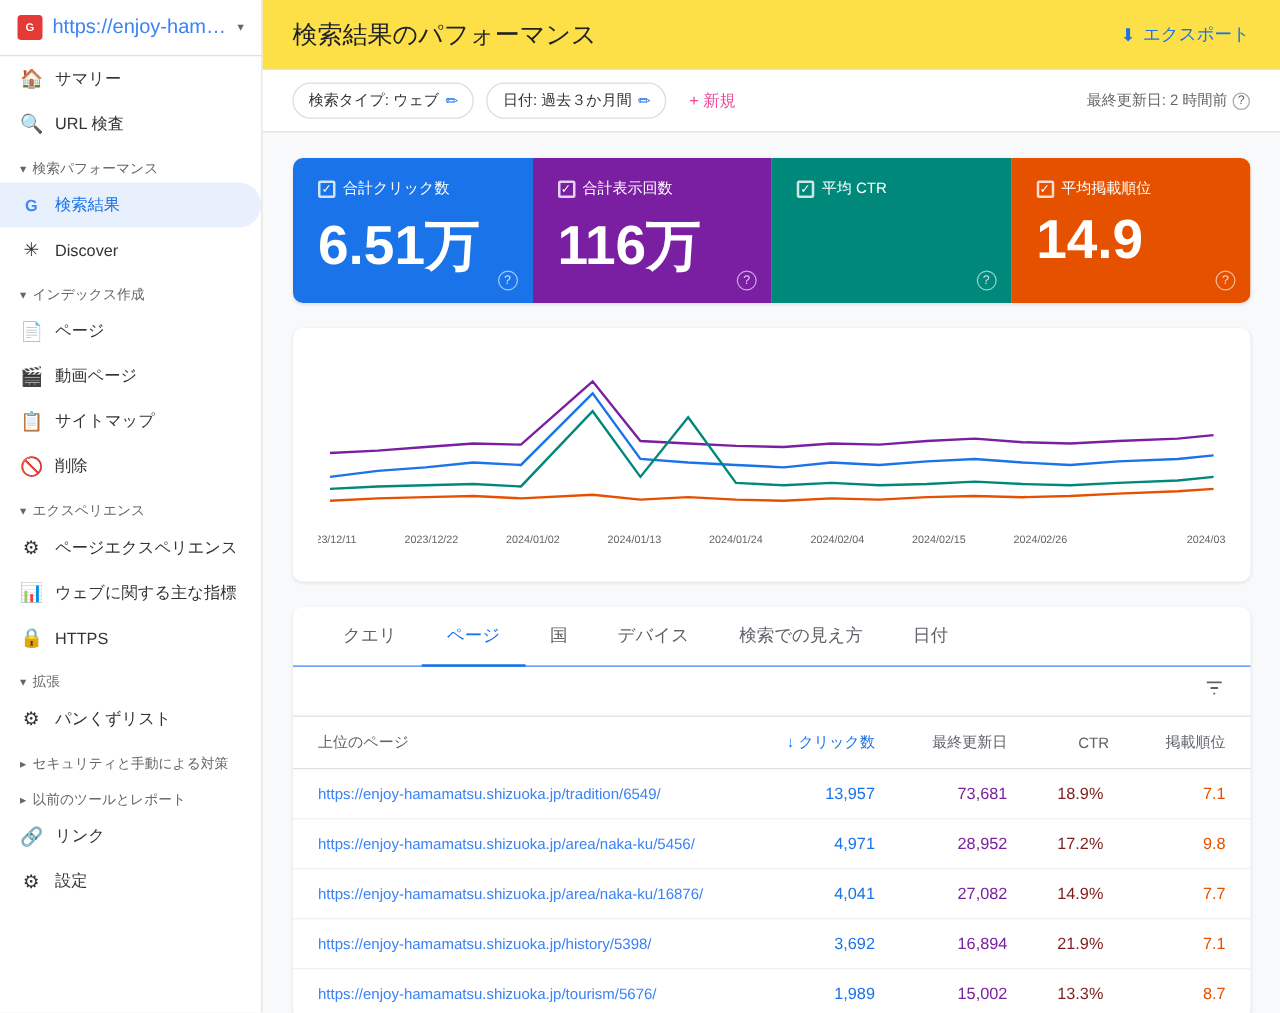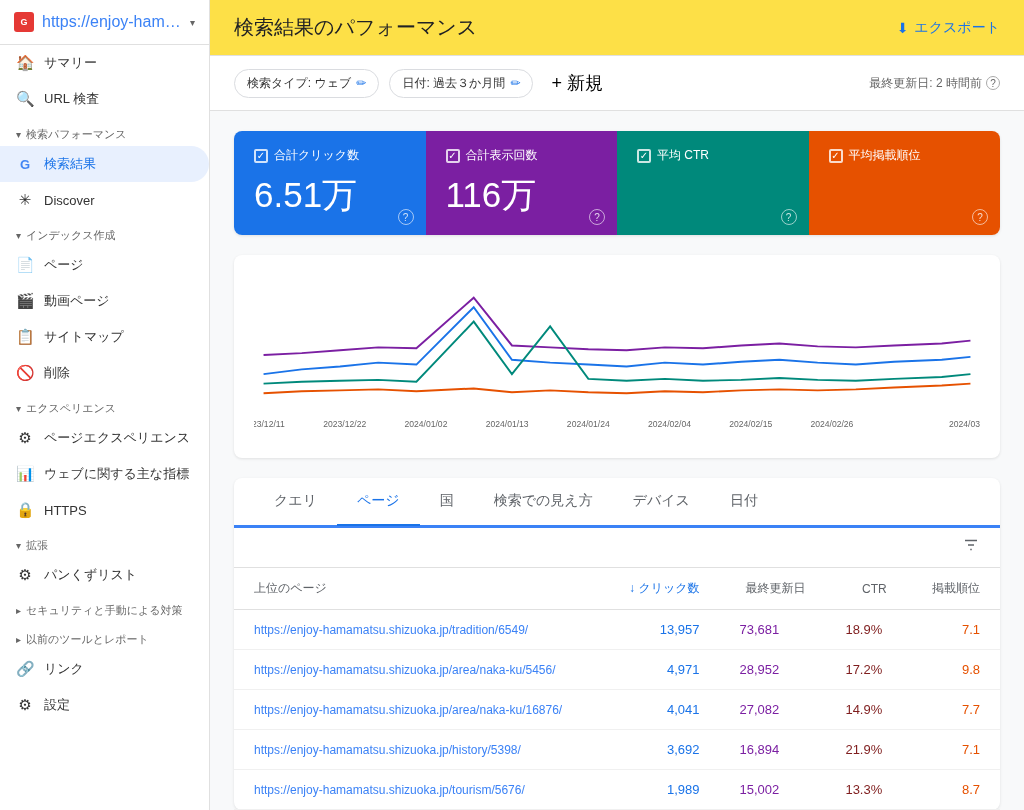--- a/index.html
+++ b/index.html
@@ -79,21 +79,21 @@
     }
     .filter-chip {
       display: flex; align-items: center; gap: 5px;
       border: 1px solid #dadce0; border-radius: 16px;
       padding: 5px 12px; font-size: 12px; color: #333; cursor: pointer;
       background: #fff;
     }
     .filter-chip .edit-icon { color: #1a73e8; font-size: 12px; }
     .new-btn {
       display: flex; align-items: center; gap: 4px;
-      color: #000000; font-size: 18px; cursor: pointer; padding: 5px 8px; text-align: center;
+      color: #ec4899; font-size: 13px; cursor: pointer; padding: 5px 8px; text-align: center;
     }
     .last-updated {
       margin-left: auto; color: #666; font-size: 12px;
       display: flex; align-items: center; gap: 4px;
     }
 
     
     #content {
       flex: 1; overflow-y: auto; padding: 20px 24px;
       background: #f8f9fa;
@@ -112,40 +112,40 @@
     .metric-card.ctr { background: #00897b; }
     .metric-card.position { background: #e65100; }
     .metric-card-label {
       font-size: 12px; margin-bottom: 8px; display: flex; align-items: center; gap: 6px;
     }
     .metric-card-label .checkbox {
       width: 14px; height: 14px; border: 2px solid rgba(255,255,255,0.8);
       border-radius: 2px; display: inline-flex; align-items: center; justify-content: center;
       font-size: 10px;
     }
-    .metric-value { font-size: 35px; font-weight: 400; }
+    .metric-value { font-size: 44px; font-weight: 700; }
     .metric-help {
       position: absolute; bottom: 10px; right: 12px;
       width: 16px; height: 16px; border: 1px solid rgba(255,255,255,0.6);
       border-radius: 50%; display: flex; align-items: center; justify-content: center;
       font-size: 10px; color: rgba(255,255,255,0.8); cursor: pointer;
     }
 
     
     .chart-container {
       background: #fff; border-radius: 8px; padding: 20px;
       margin-bottom: 20px; box-shadow: 0 1px 3px rgba(0,0,0,0.1);
     }
 
     
     .tabs-section {
       background: #fff; border-radius: 8px; box-shadow: 0 1px 3px rgba(0,0,0,0.1);
     }
     .tabs-row {
-      display: flex; border-bottom: 3px solid #3b82f6; padding: 0 20px;
+      display: flex; border-bottom: 1px solid #3b82f6; padding: 0 20px;
     }
     .tab {
       padding: 14px 20px; font-size: 14px; color: #5f6368; cursor: pointer;
       border-bottom: 2px solid transparent; margin-bottom: -1px;
     }
     .tab.active { color: #1a73e8; border-bottom: 2px solid #1a73e8; font-weight: 500; }
 
     .filter-row {
       display: flex; justify-content: flex-end; padding: 8px 20px;
       border-bottom: 1px solid #e0e0e0;
@@ -159,21 +159,21 @@
       padding: 12px 20px; text-align: left; font-size: 12px;
       color: #5f6368; font-weight: 500; white-space: nowrap;
     }
     th.num { text-align: right; }
     th.sort-active { color: #1a73e8; }
     td {
       padding: 12px 20px; font-size: 13px; border-bottom: 1px solid #f0f0f0;
     }
     td.url { color: #3b82f6; font-size: 12px; }
     td.clicks-val { color: #1a73e8; text-align: right; }
-    td.impressions-val { color: #7b1fa2; }
+    td.impressions-val { color: #7b1fa2; text-align: right; }
     td.ctr-val { color: #7f1d1d; text-align: left; }
     td.position-val { color: #e65100; text-align: right; }
 
     
     .chart-svg { width: 100%; height: 160px; }
   </style>
 </head>
 <body>
 
 <nav id="sidebar">
@@ -323,20 +323,21 @@
           <span class="checkbox">✓</span>
           <span>平均 CTR</span>
         </div>
         <div class="metric-help">?</div>
       </div>
       <div class="metric-card position">
         <div class="metric-card-label">
           <span class="checkbox">✓</span>
           <span>平均掲載順位</span>
         </div>
+        <div class="metric-value">14.9</div>
         <div class="metric-help">?</div>
       </div>
     </div>
 
     <div class="chart-container">
       <svg class="chart-svg" viewBox="0 0 760 160">
 
         <polyline fill="none" stroke="#1a73e8" stroke-width="2" points="10,100 50,95 90,92 130,88 170,90 230,30 270,85 310,88 350,90 390,92 430,88 470,90 510,87 550,85 590,88 630,90 670,87 720,85 750,82"></polyline>
 
         <polyline fill="none" stroke="#7b1fa2" stroke-width="2" points="10,80 50,78 90,75 130,72 170,73 230,20 270,70 310,72 350,74 390,75 430,72 470,73 510,70 550,68 590,71 630,72 670,70 720,68 750,65"></polyline>
@@ -362,24 +363,24 @@
         <div class="tab">
           <span>クエリ</span>
         </div>
         <div class="tab active">
           <span>ページ</span>
         </div>
         <div class="tab">
           <span>国</span>
         </div>
         <div class="tab">
+          <span>デバイス</span>
+        </div>
+        <div class="tab">
           <span>検索での見え方</span>
-        </div>
-        <div class="tab">
-          <span>デバイス</span>
         </div>
         <div class="tab">
           <span>日付</span>
         </div>
       </div>
       <div class="filter-row">
         <span class="filter-icon">
           <svg width="18" height="18" viewBox="0 0 24 24" fill="none" stroke="#5f6368" stroke-width="2">
               <line x1="4" y1="6" x2="20" y2="6"></line>
               <line x1="8" y1="12" x2="16" y2="12"></line>

